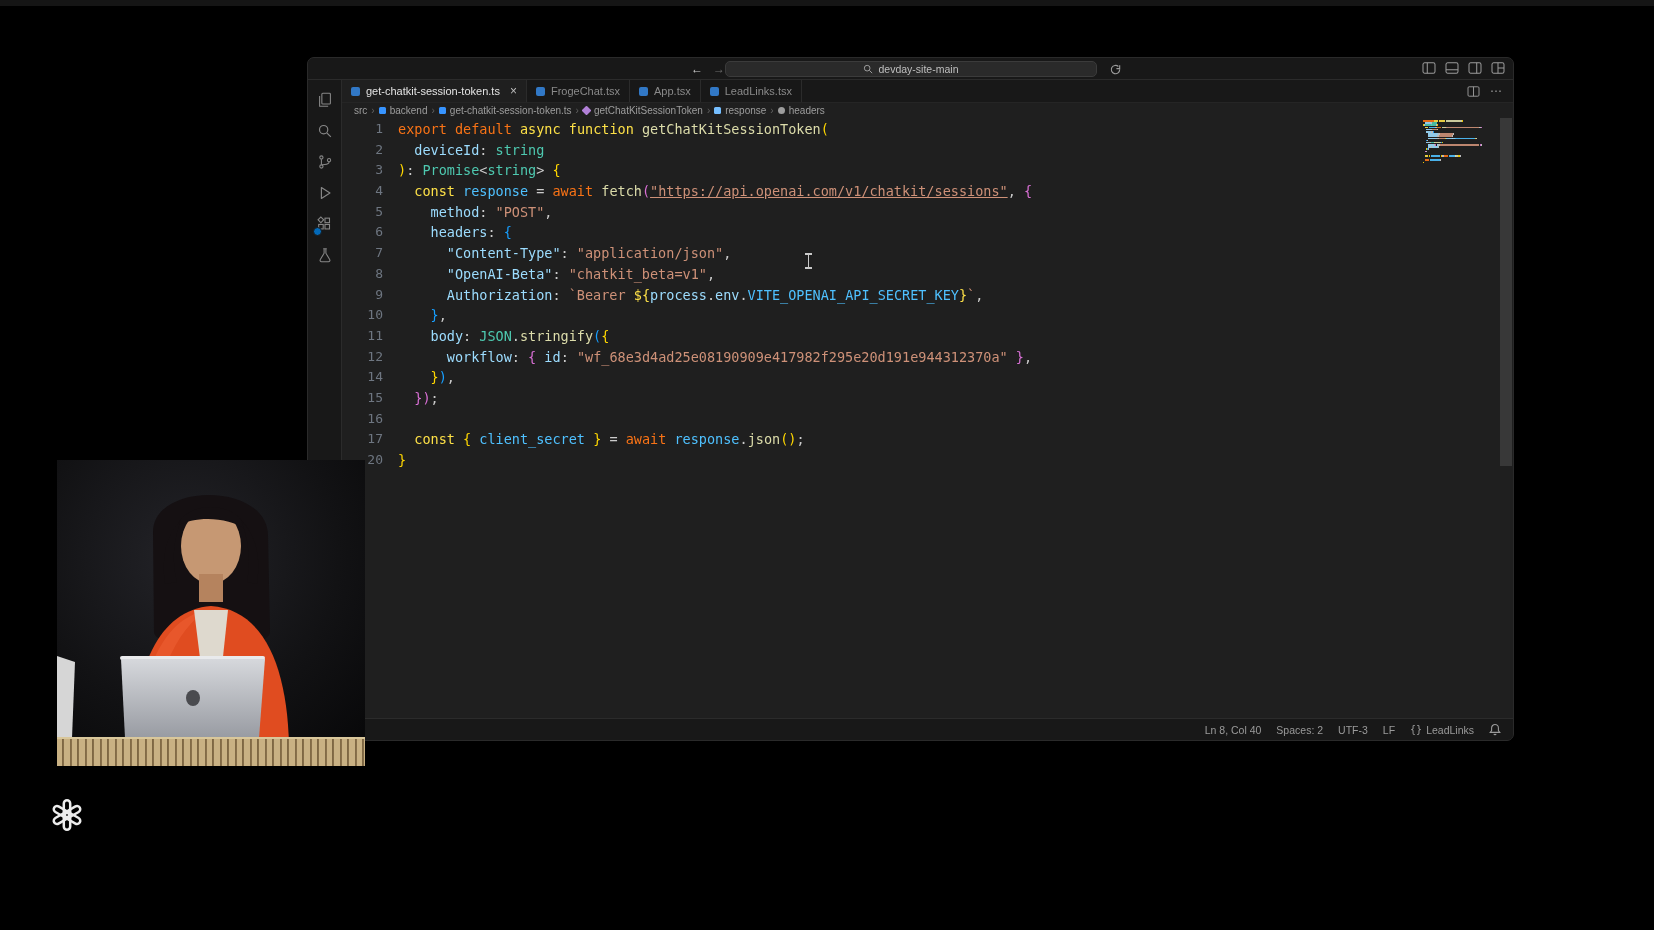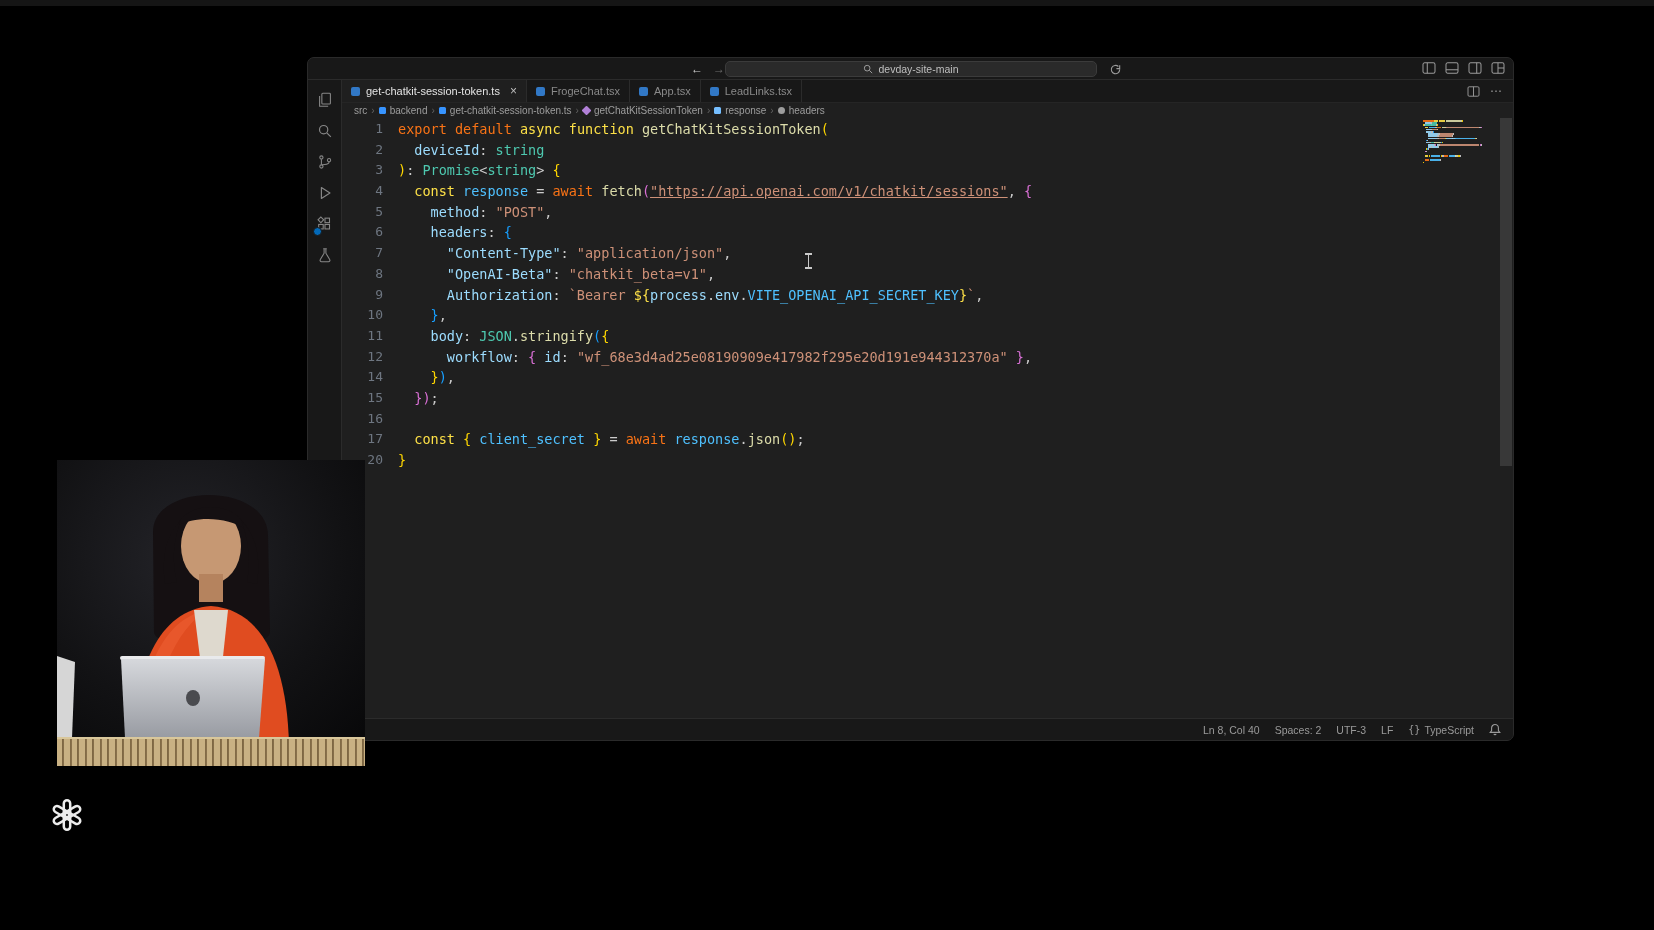--- a/index.html
+++ b/index.html
@@ -324,21 +324,21 @@
       </div>
     </div>
 
     <div class="status-bar">
       <span>Ln 8, Col 40</span>
       <span>Spaces: 2</span>
       <span>UTF-3</span>
       <span>LF</span>
       <span class="st-lang">
         <span class="st-braces">{}</span>
-        <span>TypeScript</span>
+        <span>LeadLinks</span>
       </span>
       <svg width="12" height="13" viewBox="0 0 12 13">
         <path d="M6 1.5a3.4 3.4 0 0 0-3.4 3.4v2.6L1.2 9.4h9.6L9.4 7.5V4.9A3.4 3.4 0 0 0 6 1.5z" fill="none" stroke="#9a9a9a" stroke-width="1.1"></path>
         <path d="M4.9 10.8a1.15 1.15 0 0 0 2.2 0" fill="none" stroke="#9a9a9a" stroke-width="1.1"></path>
       </svg>
     </div>
   </div>
 
   <div class="ibeam">
     <div class="cap t"></div>

